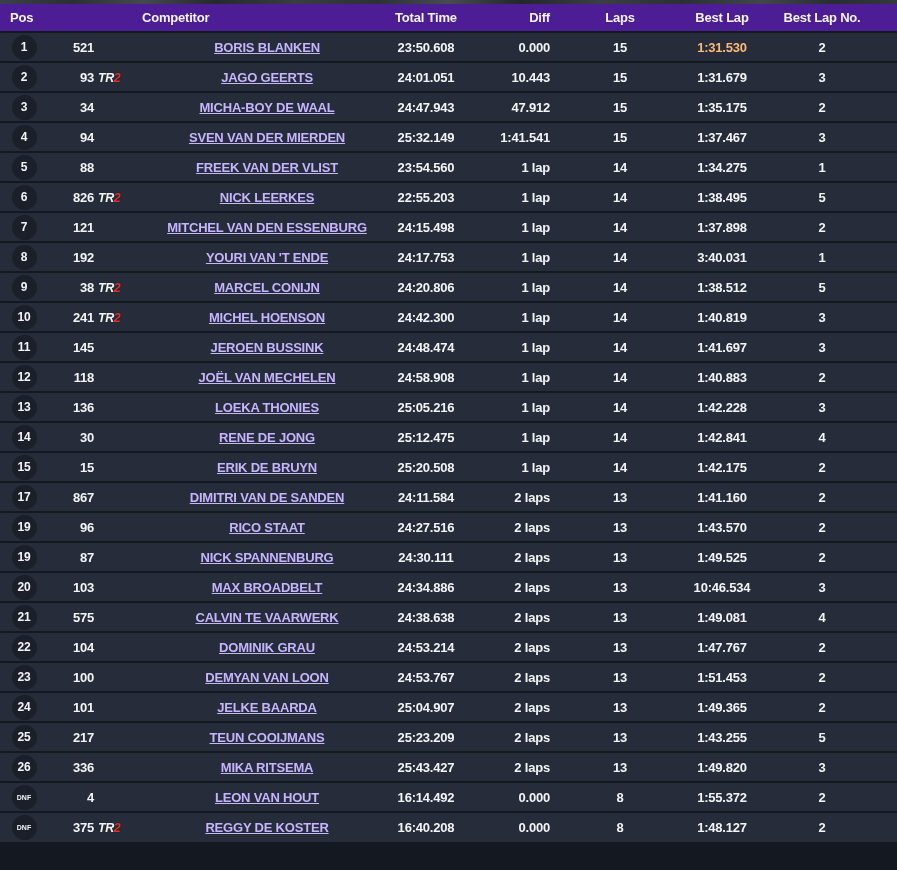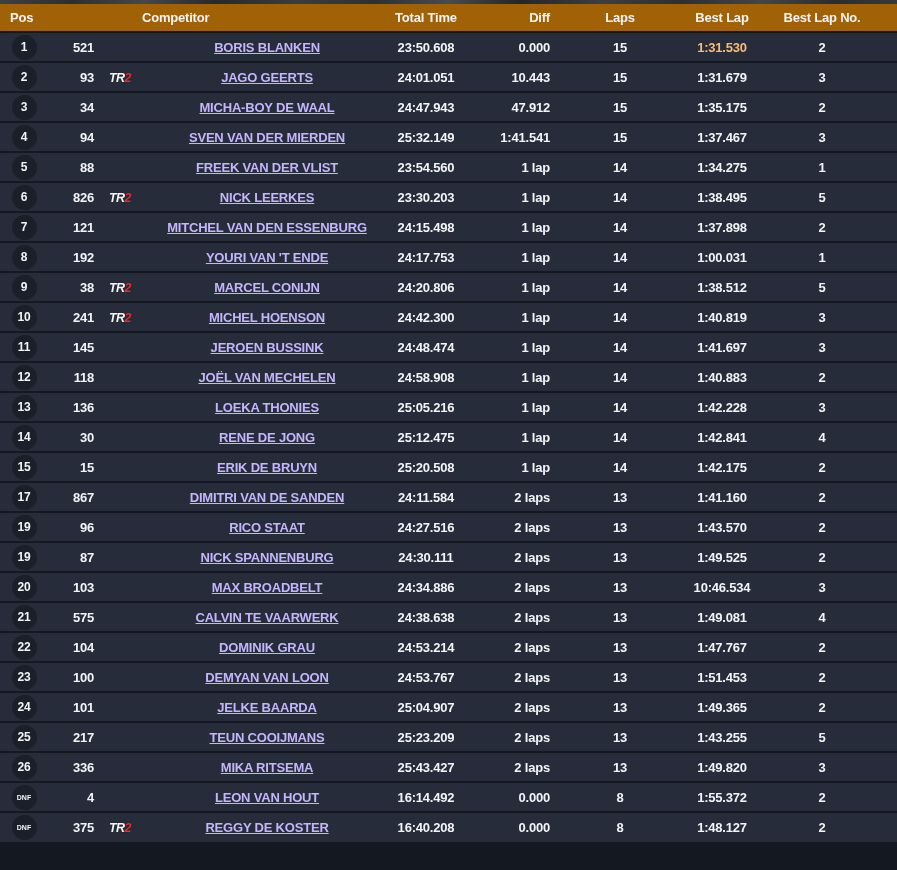--- a/index.html
+++ b/index.html
@@ -31,21 +31,21 @@
   col.c-no     { width: 50px; }
   col.c-team   { width: 44px; }
   col.c-name   { width: 250px; }
   col.c-total  { width: 68px; }
   col.c-diff   { width: 100px; }
   col.c-laps   { width: 120px; }
   col.c-best   { width: 84px; }
   col.c-bestno { width: 116px; }
   col.c-fill   { width: 17px; }
 
-  thead tr { height: 28px; background: #a16207; }
+  thead tr { height: 28px; background: #4c1d95; }
   thead th {
     color: #f2f4f7;
     font-size: 13px;
     font-weight: bold;
     white-space: nowrap;
     letter-spacing: -0.2px;
   }
   th.h-pos   { text-align: left; padding-left: 10px; }
   th.h-name  { text-align: left; }
   th.h-total { text-align: center; }
@@ -74,21 +74,21 @@
     height: 25px;
     border-radius: 50%;
     background: #1a1f29;
     color: #f2f4f7;
     font-size: 12px;
     font-weight: bold;
     vertical-align: middle;
   }
   .badge.dnf { font-size: 7px; letter-spacing: 0; }
   td.no   { text-align: right; padding-right: 4px; }
-  td.team { text-align: center; }
+  td.team { text-align: left; }
   .tr2 {
     font-style: italic;
     font-weight: 900;
     font-size: 12.5px;
     letter-spacing: -0.5px;
     color: #f4f5f7;
     text-shadow: 0 0 1px rgba(0,0,0,.6);
   }
   .tr2 .digit { color: #e33128; }
   td.name  { text-align: center; color: #c4b5fd; text-decoration: underline; }
@@ -189,21 +189,21 @@
           <td class="laps">14</td>
           <td class="best">1:34.275</td>
           <td class="bestno">1</td>
           <td class="fill"></td>
         </tr>
         <tr>
           <td class="pos"><span class="badge">6</span></td>
           <td class="no">826</td>
           <td class="team"><span class="tr2"><span>TR</span><span class="digit">2</span></span></td>
           <td class="name">NICK LEERKES</td>
-          <td class="total">23:30.203</td>
+          <td class="total">22:55.203</td>
           <td class="diff">1 lap</td>
           <td class="laps">14</td>
           <td class="best">1:38.495</td>
           <td class="bestno">5</td>
           <td class="fill"></td>
         </tr>
         <tr>
           <td class="pos"><span class="badge">7</span></td>
           <td class="no">121</td>
           <td class="team"></td>
@@ -216,21 +216,21 @@
           <td class="fill"></td>
         </tr>
         <tr>
           <td class="pos"><span class="badge">8</span></td>
           <td class="no">192</td>
           <td class="team"></td>
           <td class="name">YOURI VAN 'T ENDE</td>
           <td class="total">24:17.753</td>
           <td class="diff">1 lap</td>
           <td class="laps">14</td>
-          <td class="best">1:00.031</td>
+          <td class="best">3:40.031</td>
           <td class="bestno">1</td>
           <td class="fill"></td>
         </tr>
         <tr>
           <td class="pos"><span class="badge">9</span></td>
           <td class="no">38</td>
           <td class="team"><span class="tr2"><span>TR</span><span class="digit">2</span></span></td>
           <td class="name">MARCEL CONIJN</td>
           <td class="total">24:20.806</td>
           <td class="diff">1 lap</td>

